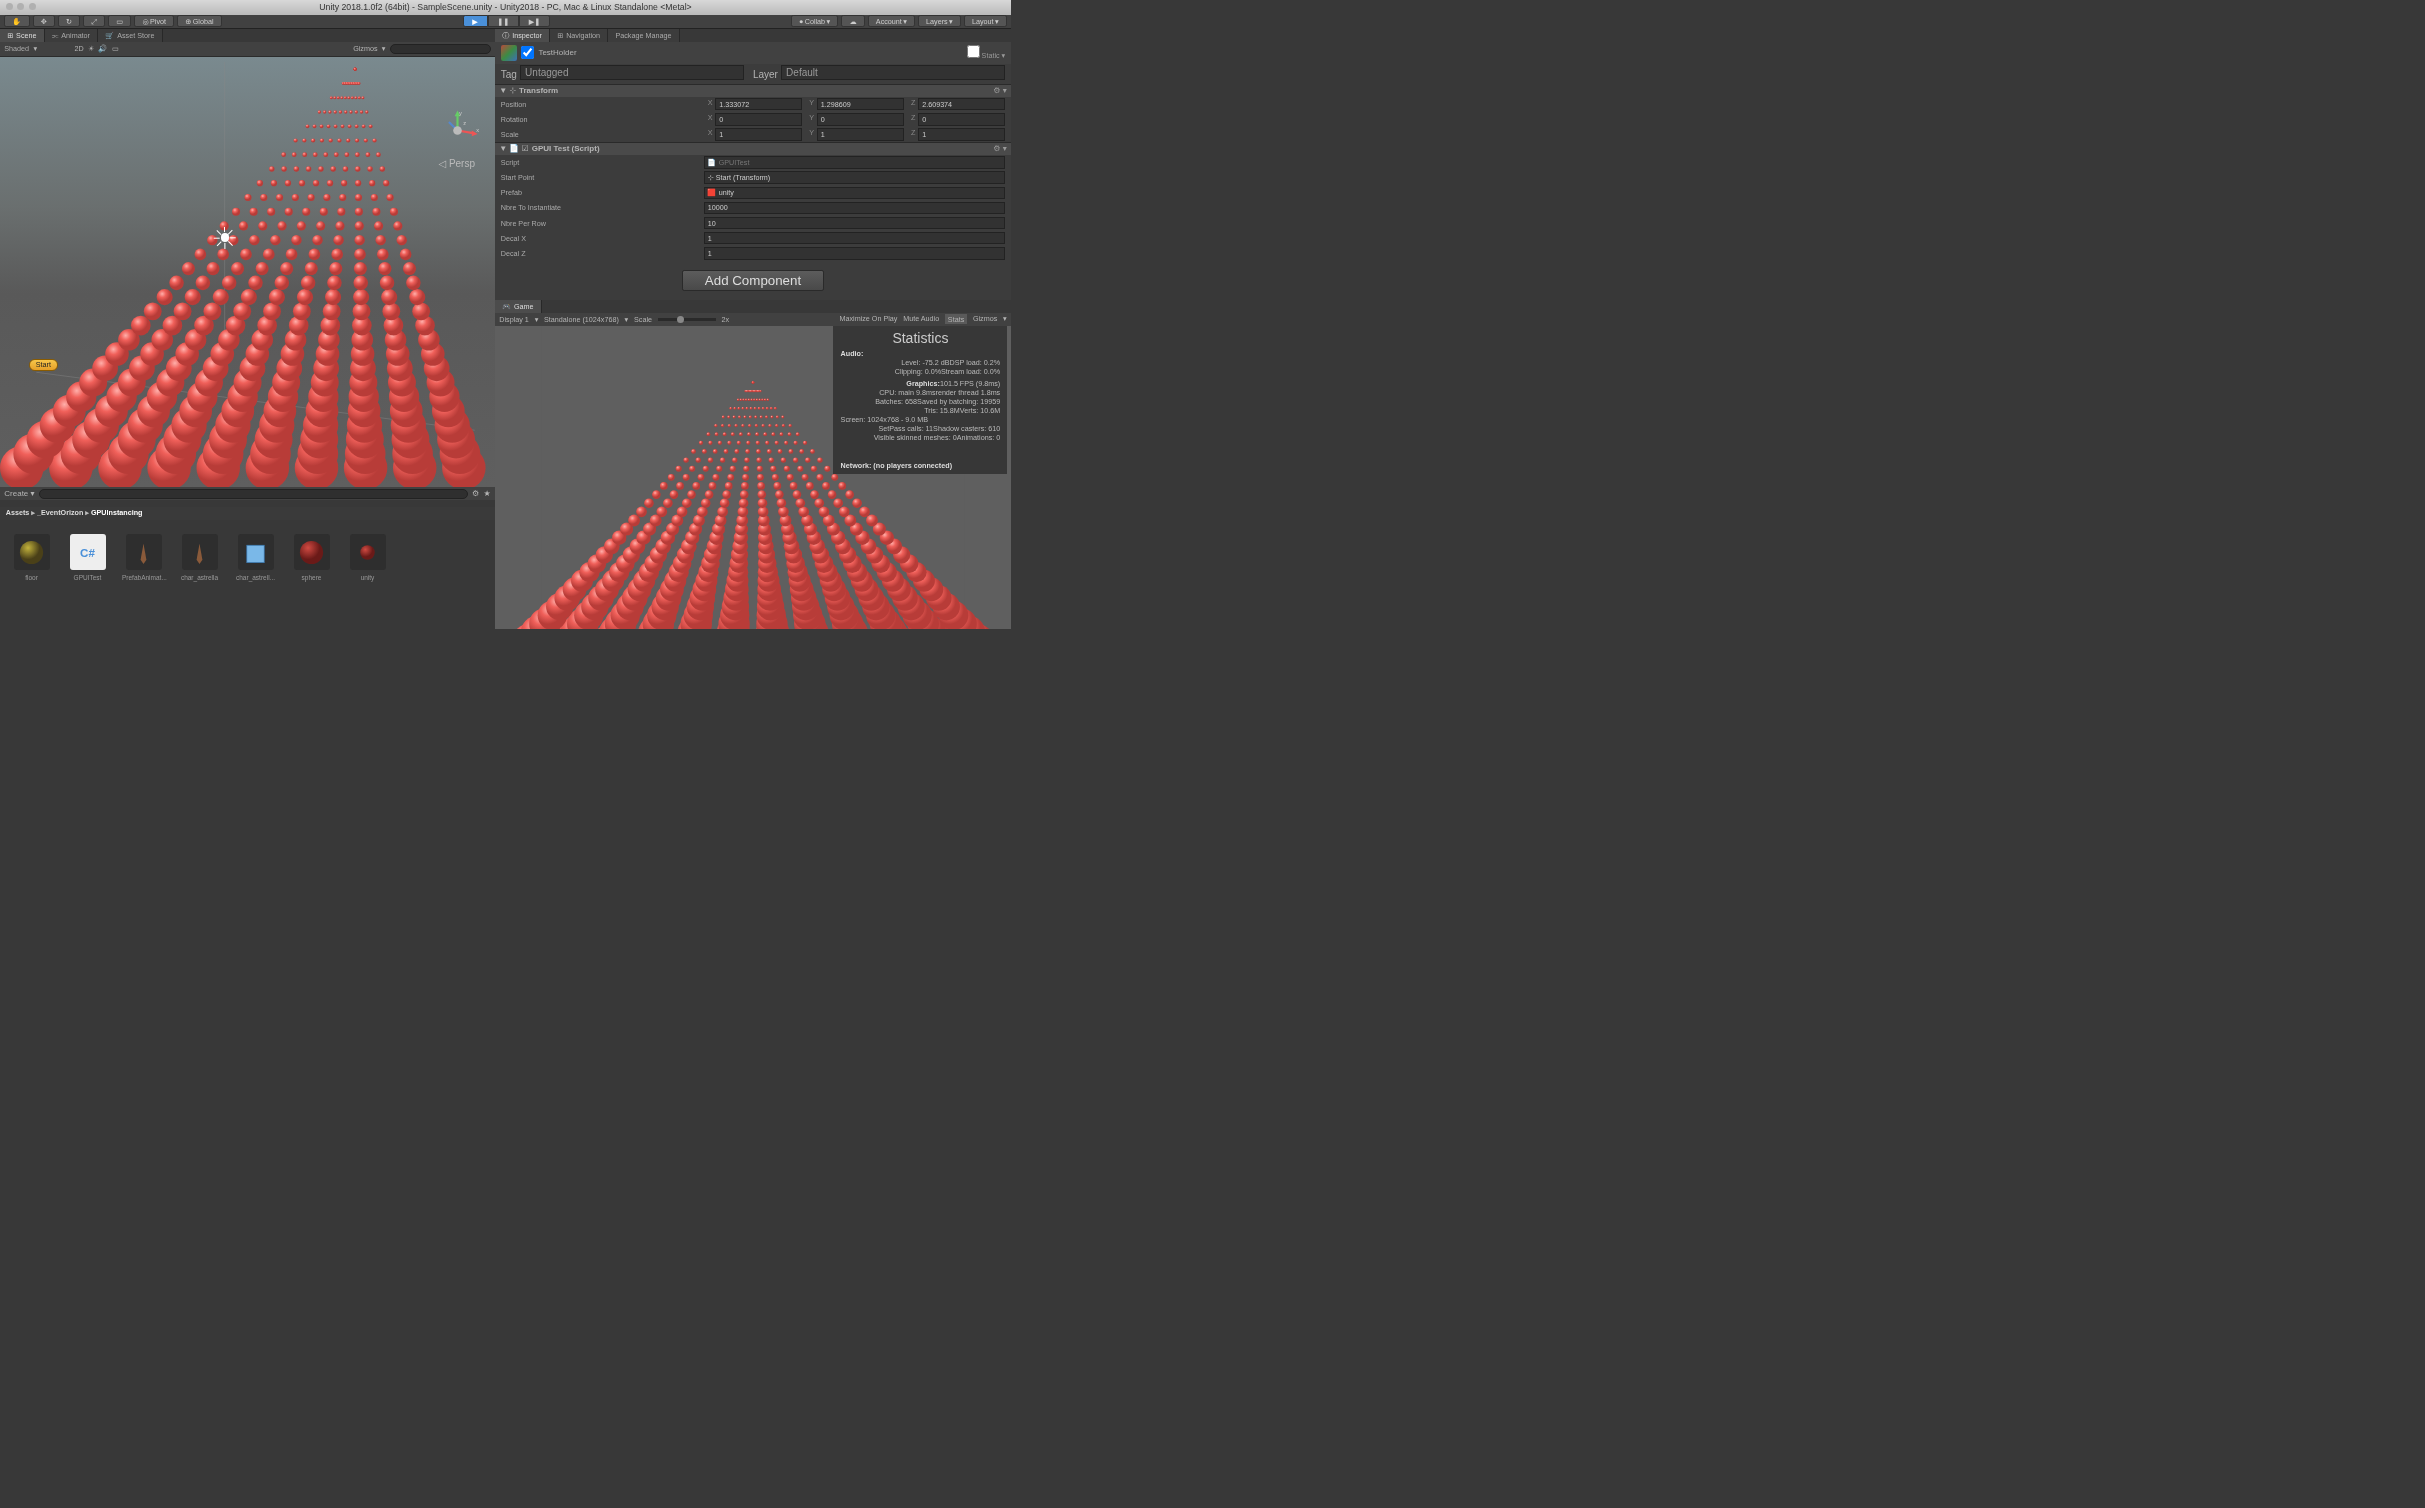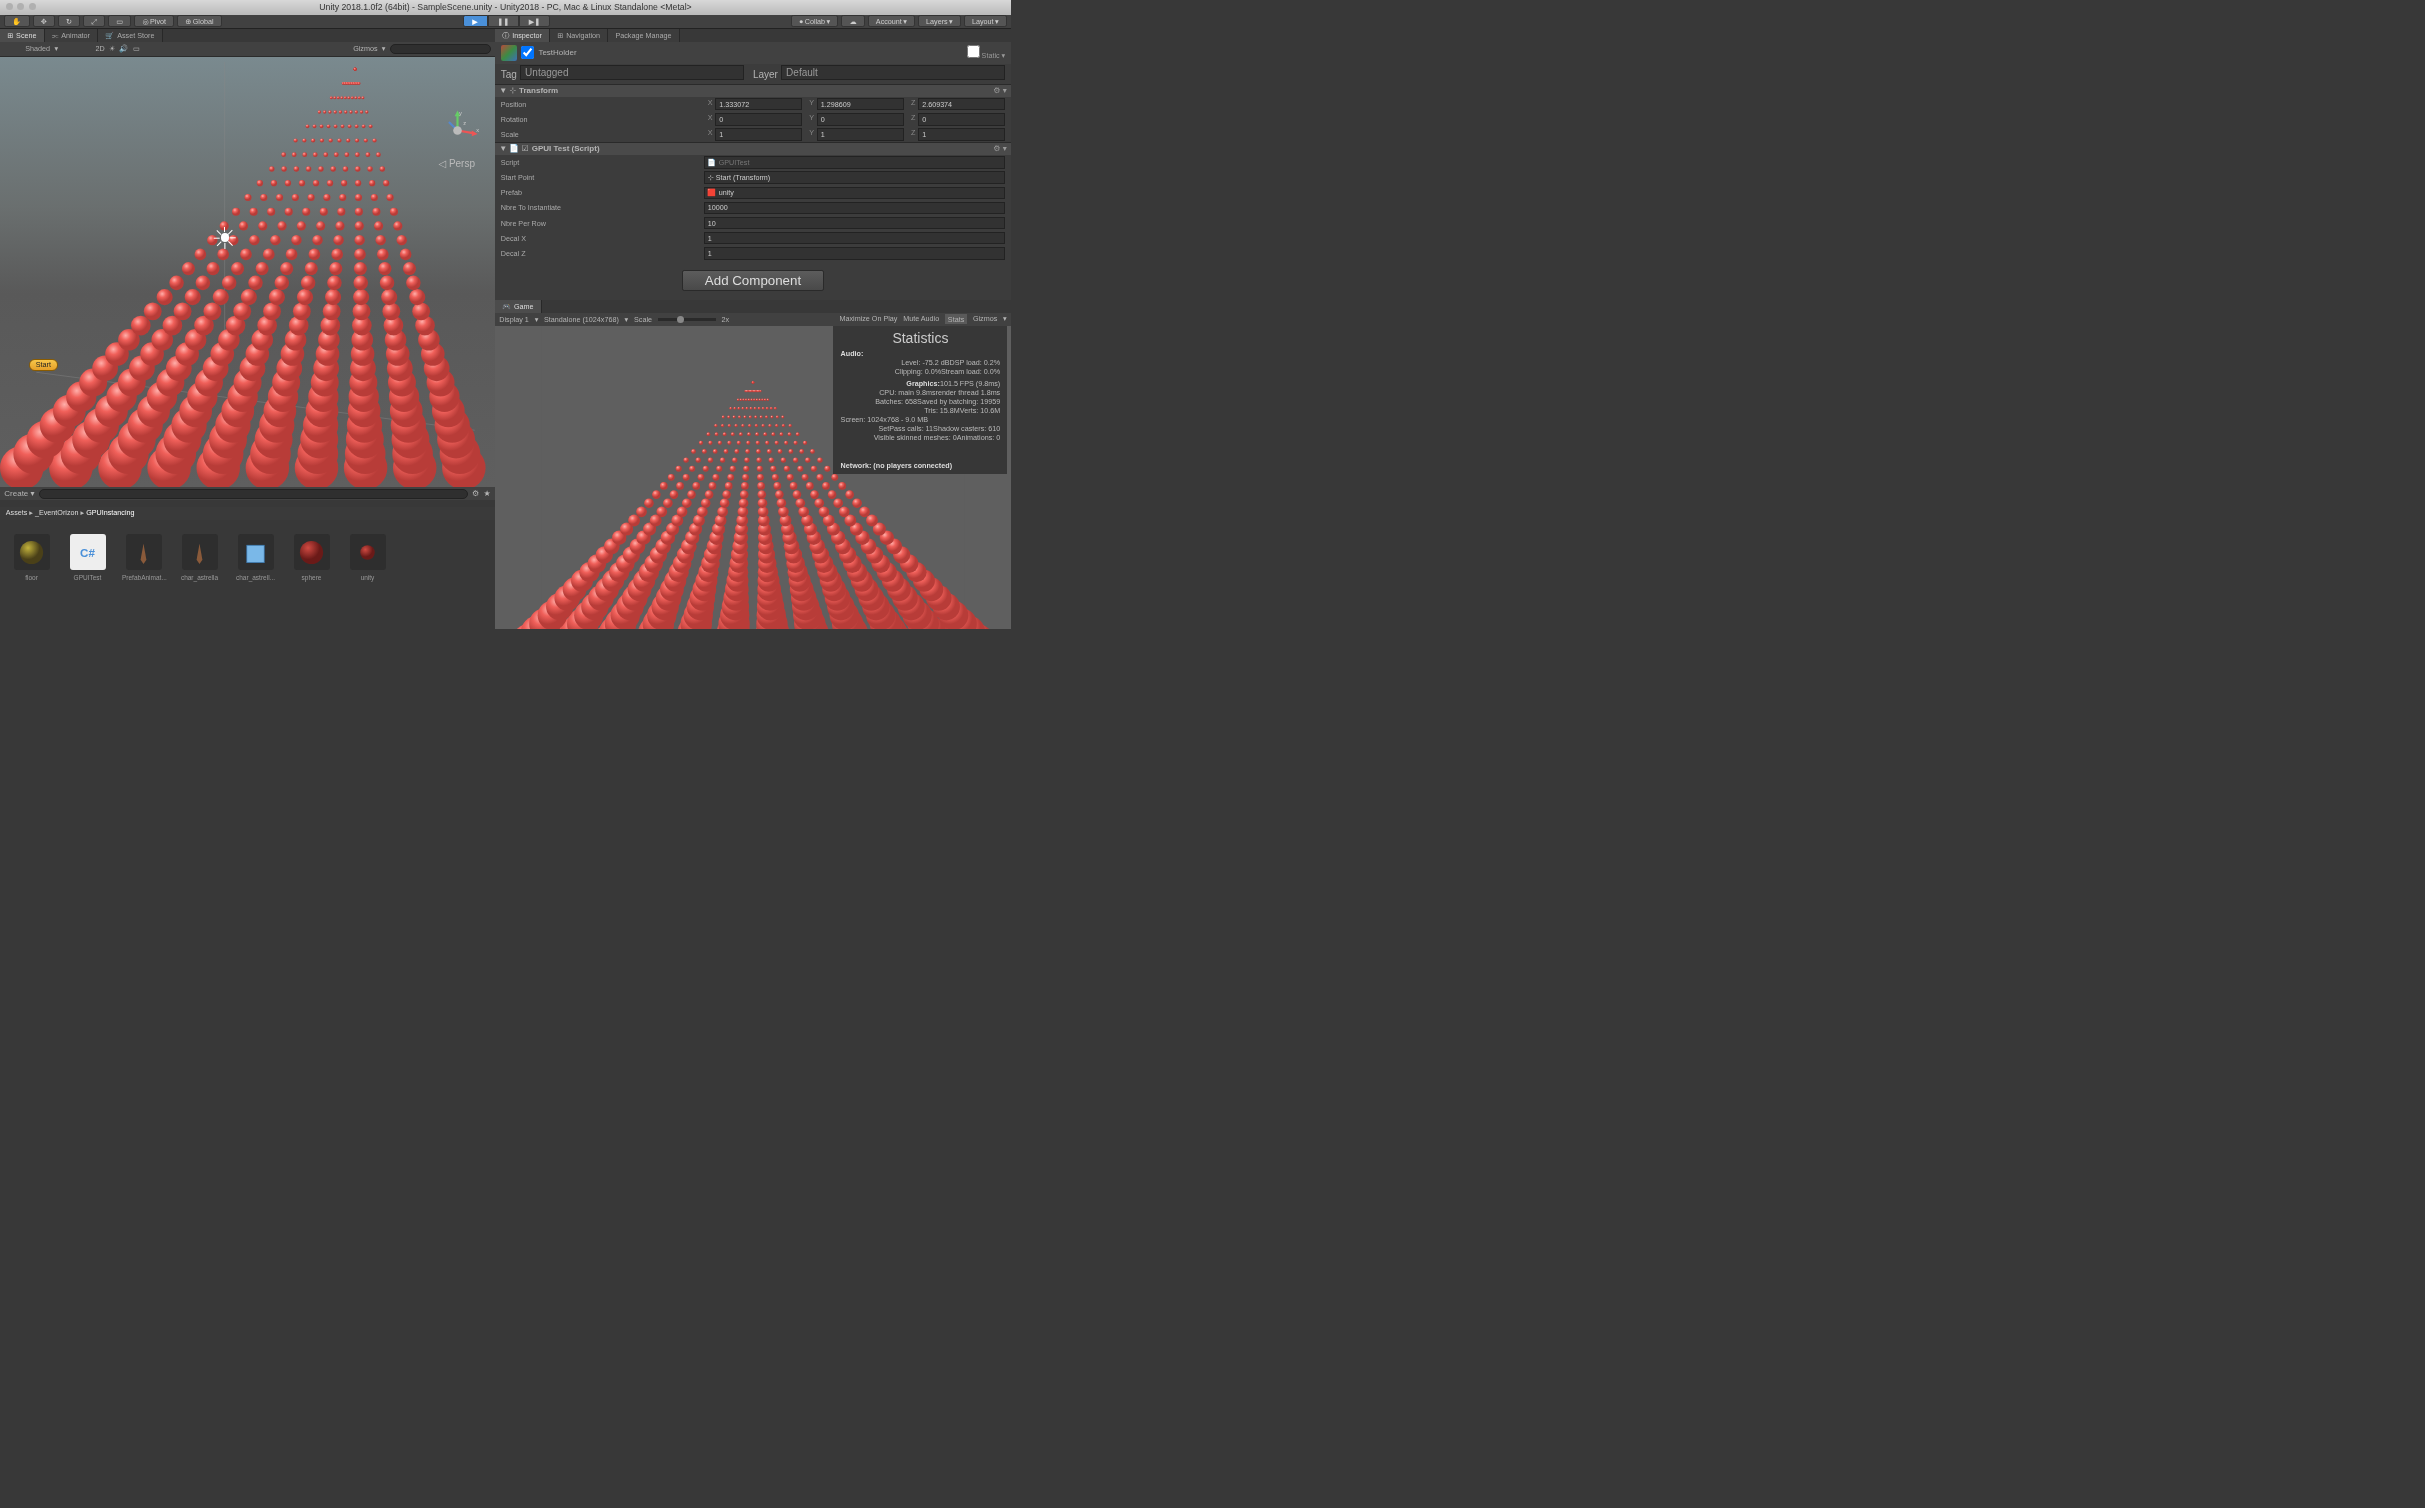--- a/index.html
+++ b/index.html
@@ -71,21 +71,21 @@
 .scenebar {
   height: 14.5px;
   background: #414141;
   display: flex;
   align-items: center;
   padding: 0 4.3px;
   gap: 4.3px;
   font-size: 7.2px;
   border-bottom: 0.7px solid #2b2b2b;
 }
-.scenebar .dd { background: none; color: #aaa; margin-left: 21px; }
+.scenebar .dd { background: none; color: #aaa; }
 
 .sceneview {
   flex: 1;
   background: #5f5f5f;
   position: relative;
   overflow: hidden;
 }
 .sceneview .sky { position: absolute; inset: 0; background: linear-gradient(#7a8a8f 0%, #6a6f6f 35%, #595959 55%, #5f5f5f 100%); }
 .sceneview svg { position: absolute; inset: 0; }
 
@@ -102,21 +102,21 @@
 .sunicon { position: absolute; left: 214px; top: 170px; width: 22px; height: 22px; }
 .sunicon .core { position:absolute; left:6.5px; top:6.5px; width:8.7px; height:8.7px; border-radius:50%; background:#fff; }
 .sunicon .ray { position:absolute; left:10px; top:0; width:1.4px; height:5.8px; background:#fff; transform-origin: 0.7px 11px; }
 
 .gizmo { position:absolute; right:16px; top:52px; width:43px; height:43px; }
 .persp { position:absolute; right:20px; top:101px; color:#bbb; font-size:10px; }
 
 .projectarea { height: 142px; background: #383838; display:flex; flex-direction:column;gap:7px; }
 .projbar { height: 13px; background: #414141; display:flex; align-items:center; padding:0 4.3px; gap:4.3px; }
 .projsearch { flex: 1; background:#2f2f2f; border:0.7px solid #222; border-radius:5.8px; height:10px; }
-.breadcrumb { height: 13px; padding: 1.4px 5.8px; color:#bbb; font-size:7.2px; background:#3a3a3a; }
+.breadcrumb { height: 13px; padding: 1.4px 5.8px; color:#bbb; font-size:7.2px; background:#3a3a3a;font-weight:bold; }
 .breadcrumb span { color:#ddd; }
 .assets { display:flex; gap: 13px; padding: 7.2px 10px; }
 .asset { width: 43px; text-align:center; font-size:6.5px; color:#999; }
 .asset .thumb { width:36px; height:36px; background:#2e2e2e; border-radius:2.9px; margin: 0 auto 4.3px; display:flex; align-items:center; justify-content:center; }
 
 .inspector { background:#3c3c3c; }
 .insphdr { display:flex; align-items:center; padding:2.9px 5.8px; gap:4.3px; background:#414141; }
 .cube { width:16px; height:16px; background: linear-gradient(135deg,#b94a3c,#3c8c44,#3c6fb9); border-radius:2.2px; }
 .static { margin-left:auto; font-size:7.2px; color:#999; }
 .tagrow { display:flex; gap:2.9px; padding:1.4px 5.8px 4.3px; font-size:10px; align-items:flex-end; }

